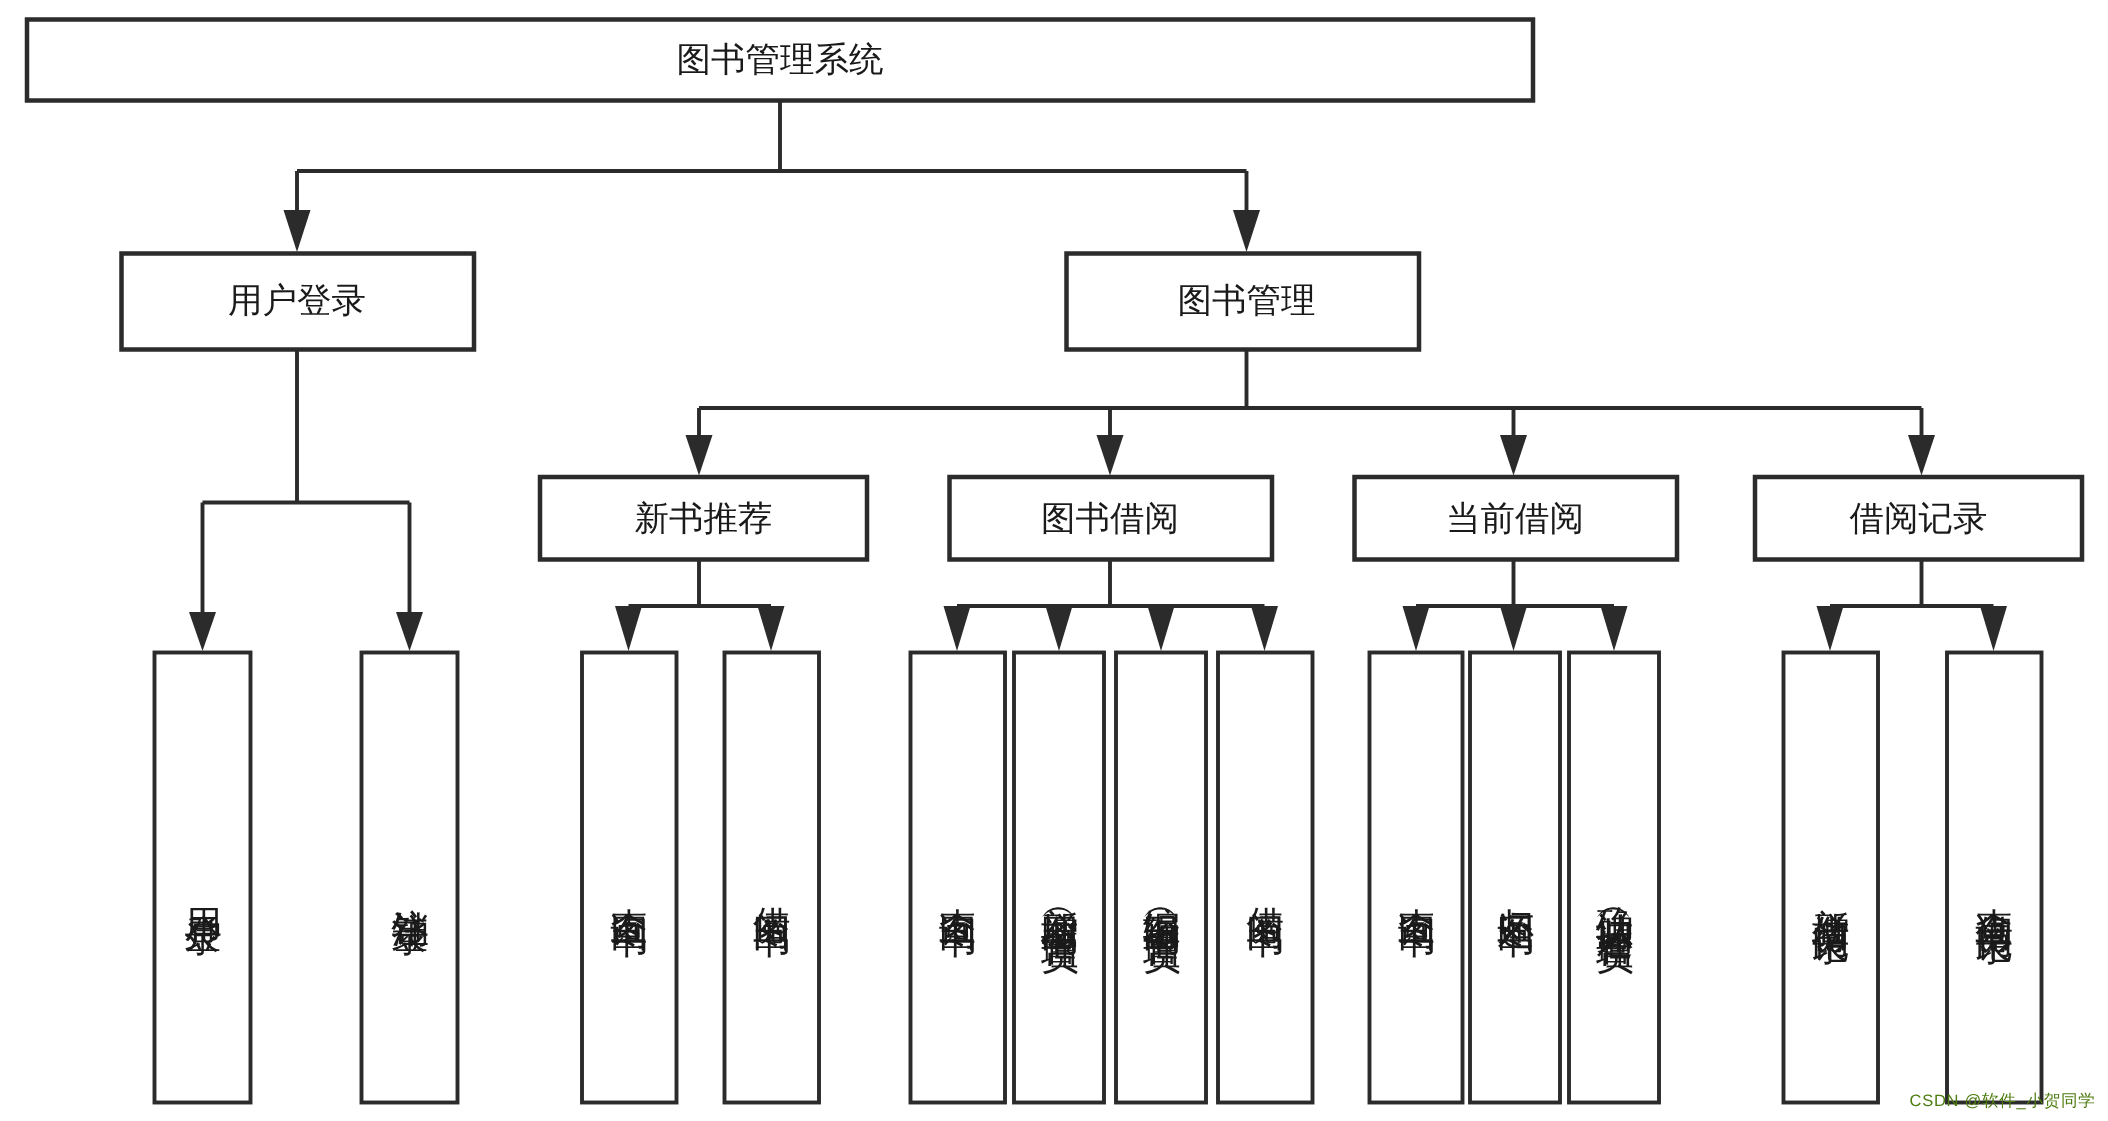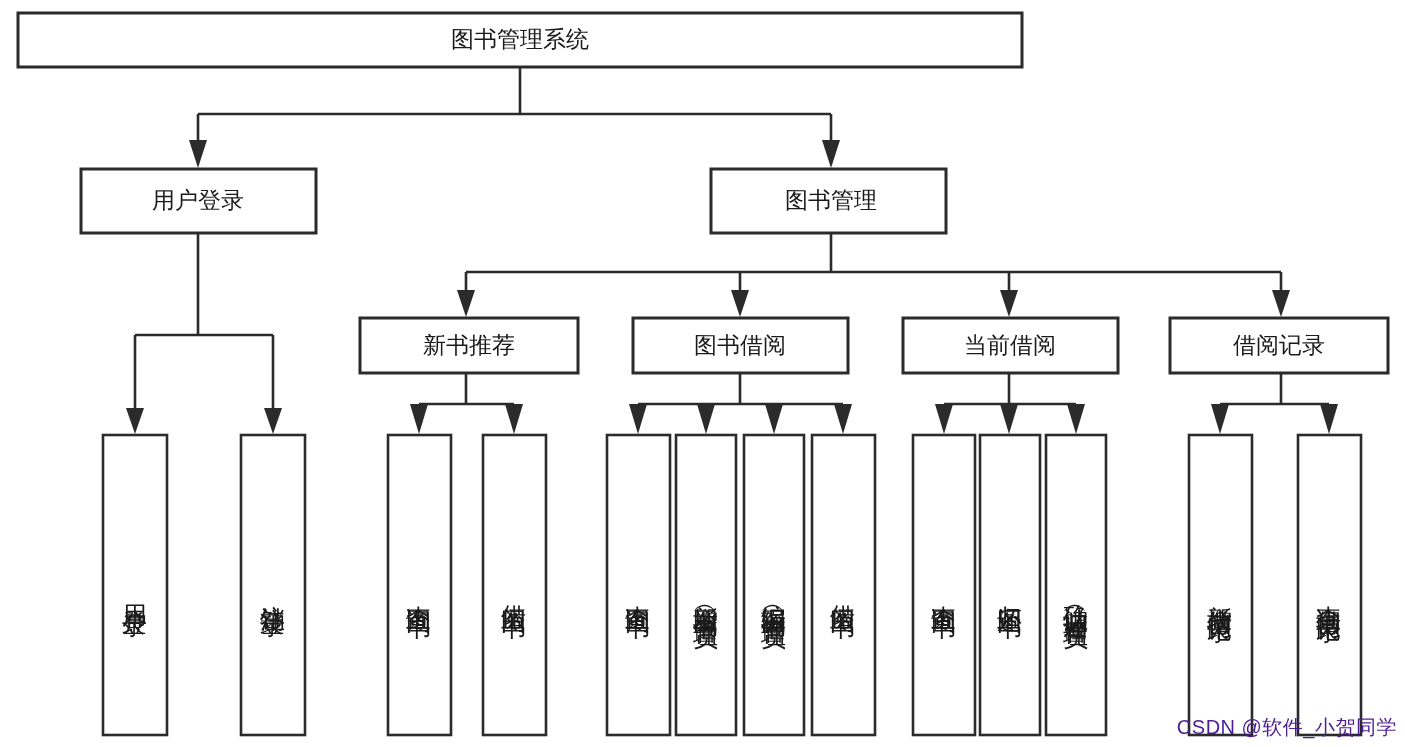--- a/index.html
+++ b/index.html
@@ -58,22 +58,22 @@
     writing-mode: vertical-rl;
     text-orientation: upright;
     letter-spacing: 3px;
     dominant-baseline: central;
   }
   .watermark {
     position: absolute;
     right: 8px;
     bottom: 6px;
     font-family: "Liberation Sans", "DejaVu Sans", sans-serif;
-    font-size: 20px;
-    color: #4c1d95;
+    font-size: 11px;
+    color: #4d7c0f;
     letter-spacing: 0.5px;
     white-space: nowrap;
     pointer-events: none;
   }
 </style>
 </head>
 <body>
 
 <div id="diagram-root">
 

